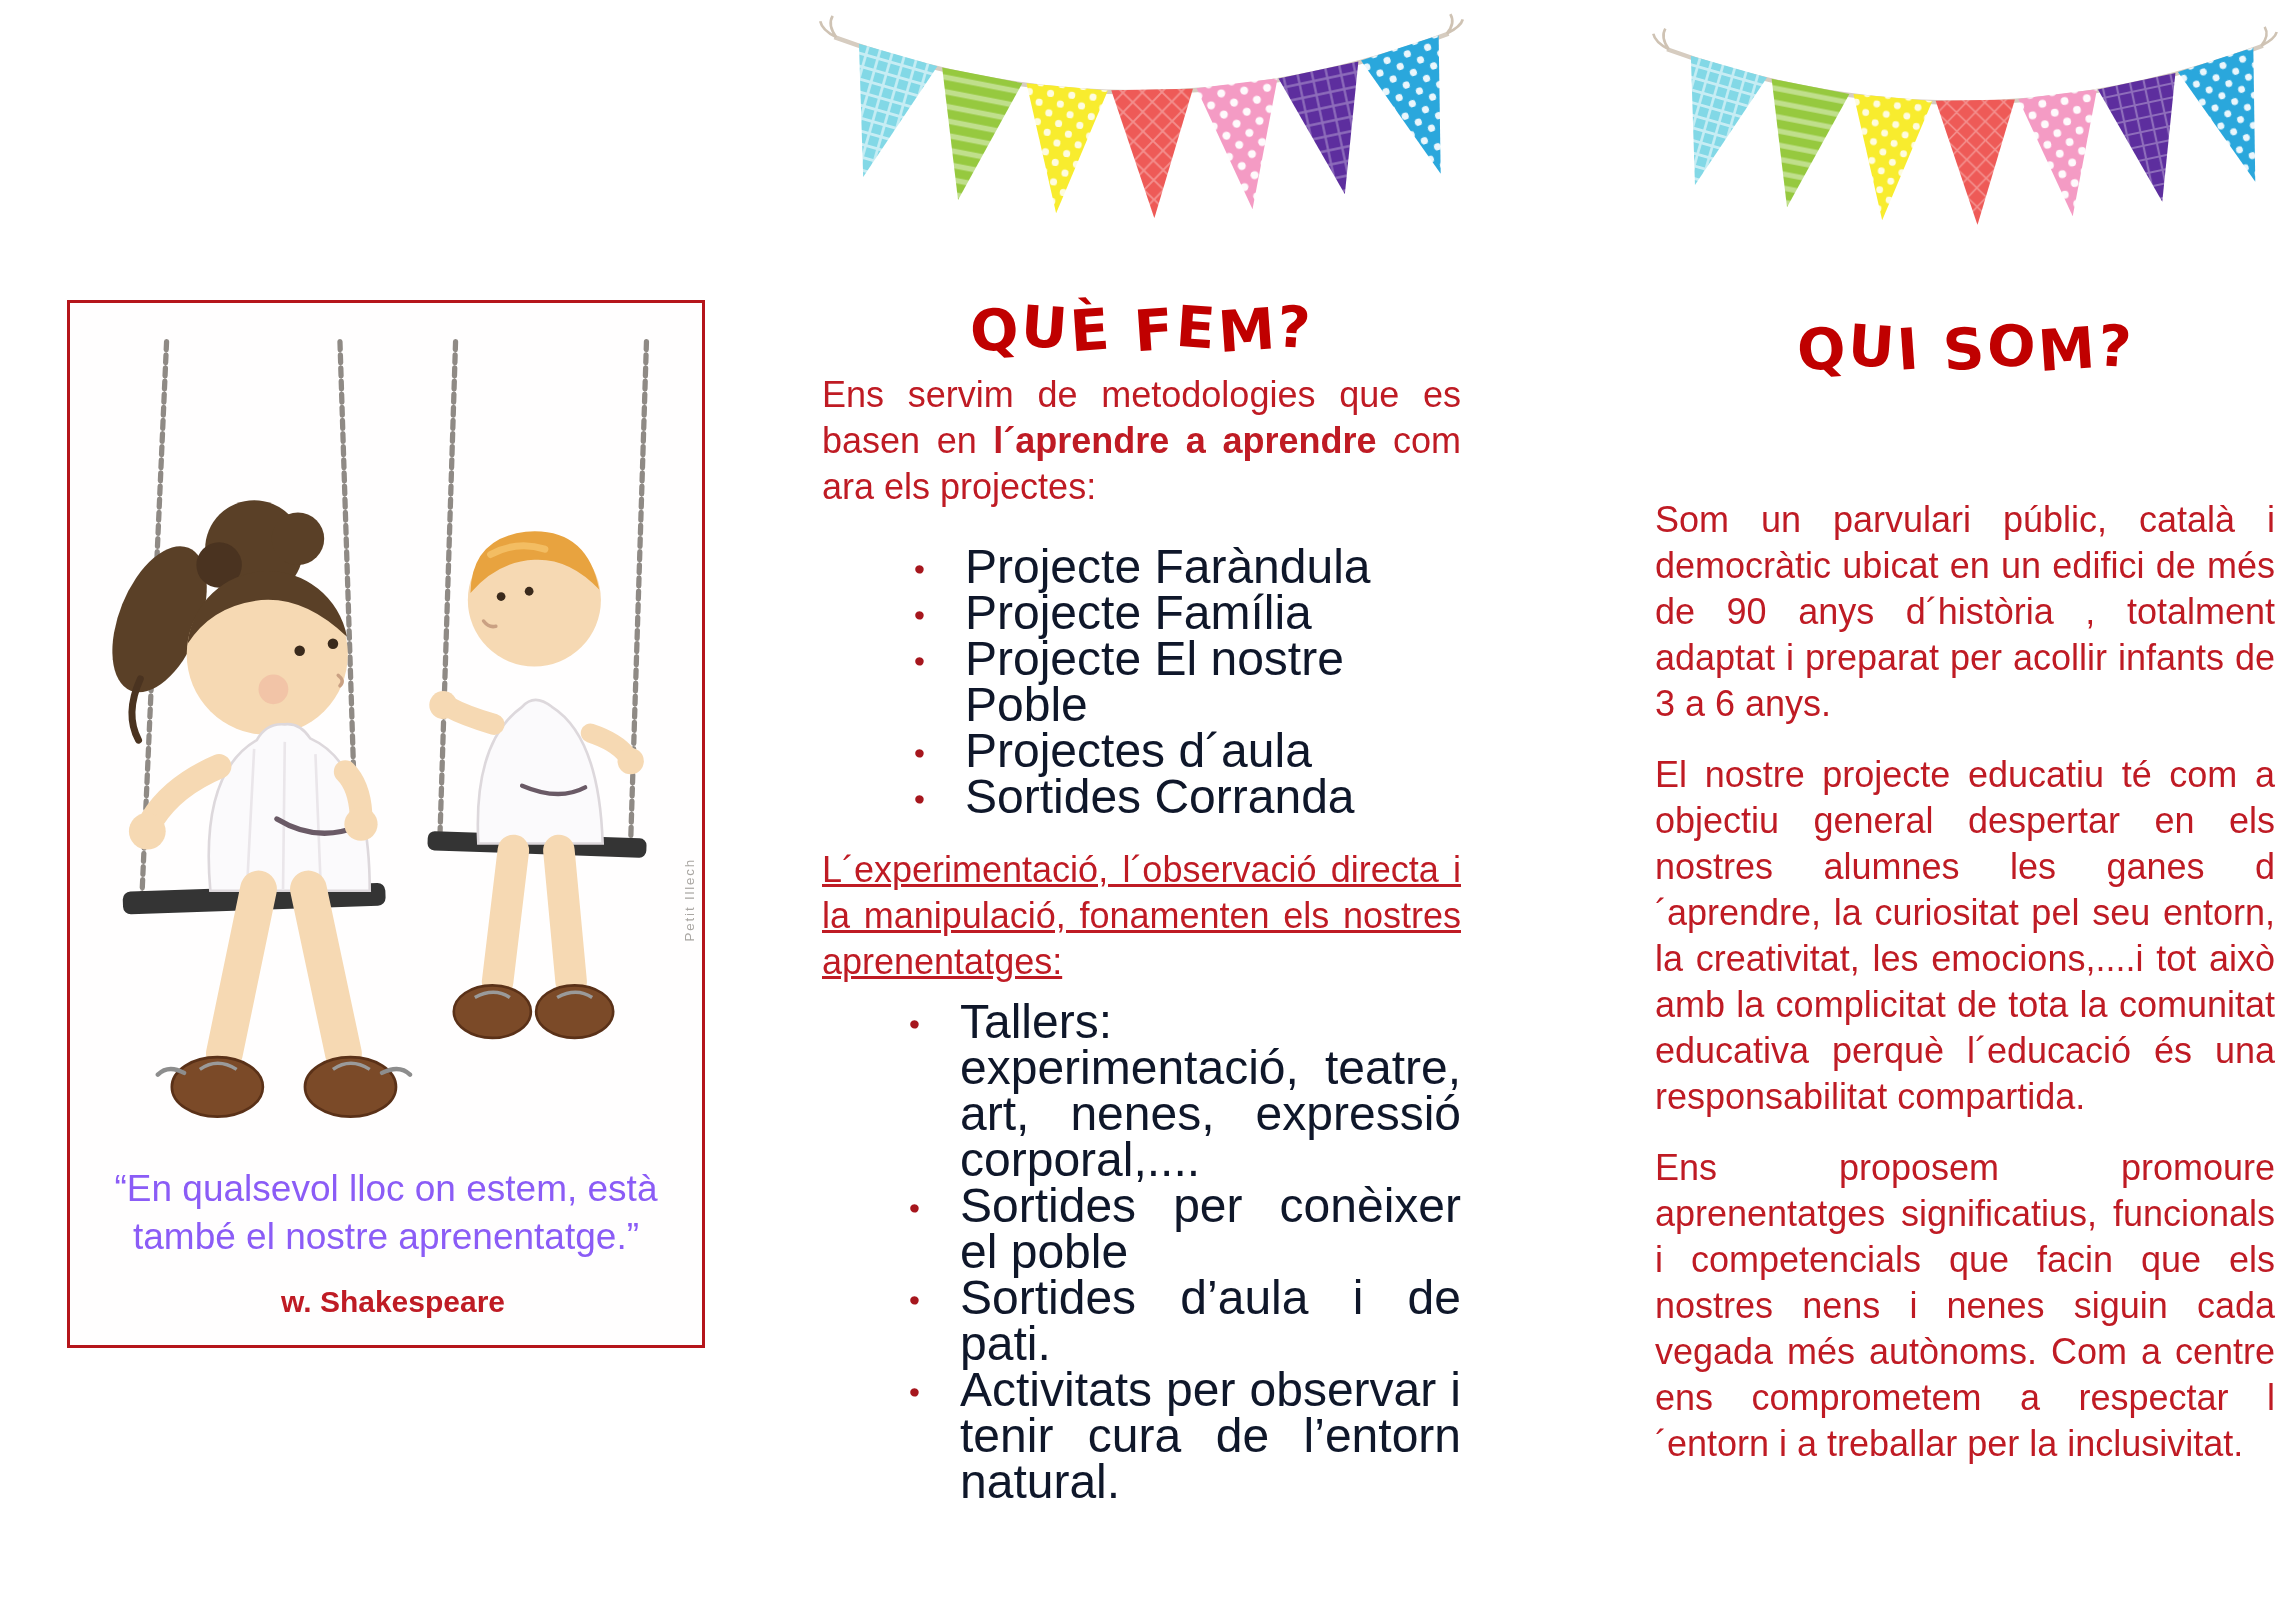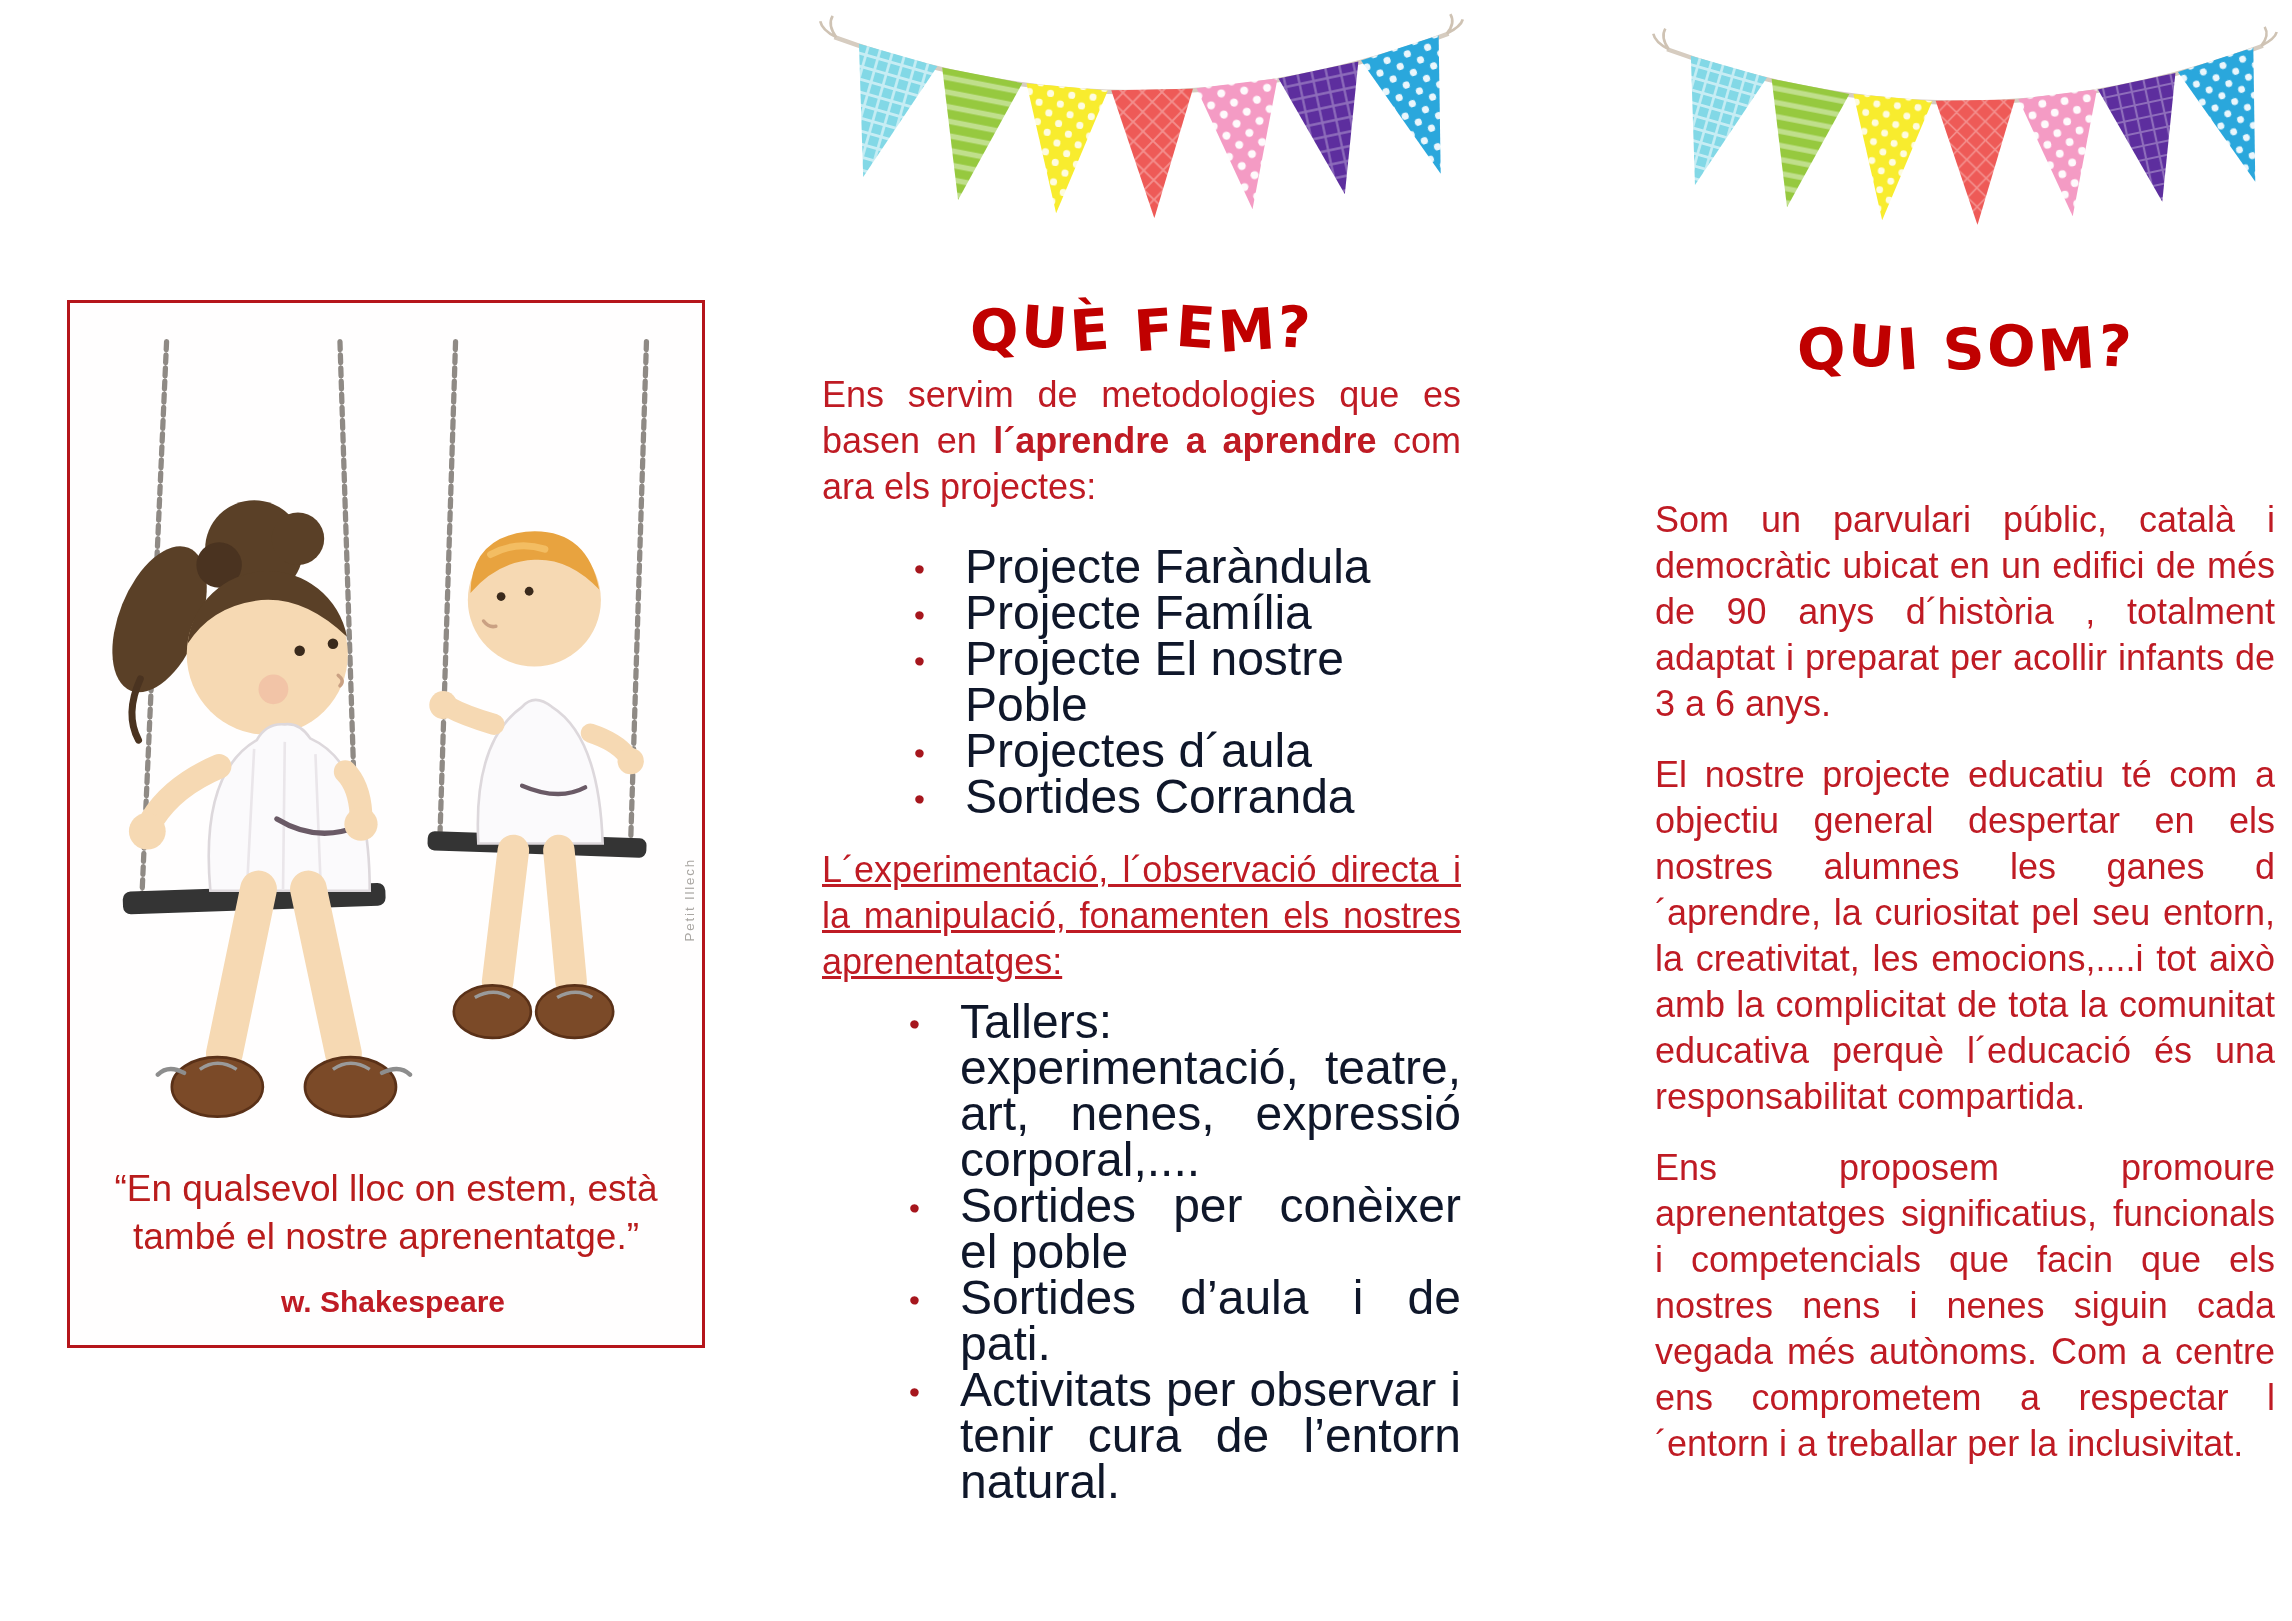--- a/index.html
+++ b/index.html
@@ -18,21 +18,21 @@
   }
   .swing-art{position:absolute;left:9px;top:25px;width:613px;height:833px;}
   .chain{fill:none;stroke:#8f8a85;stroke-width:6;stroke-dasharray:9 6;stroke-linecap:round;}
   .signature{
     position:absolute;right:5.4px;top:555px;
     writing-mode:vertical-rl;transform:rotate(180deg);
     font-size:13.4px;color:#a9a6a2;letter-spacing:1.8px;filter:blur(0.6px);
   }
   .quote{
     position:absolute;left:27px;right:27px;top:862px;margin:0;
-    font-size:37px;line-height:48px;text-align:center;color:#b91c1c;
+    font-size:37px;line-height:48px;text-align:center;color:#8b5cf6;
   }
   .quote-author{
     position:absolute;left:41px;right:27px;top:982px;margin:0;
     font-size:30px;font-weight:700;text-align:center;color:#bf1b24;
   }
 
   
   .col{position:absolute;top:0;}
   .col-mid{left:822px;width:639px;}
   .col-right{left:1655px;width:620px;}

